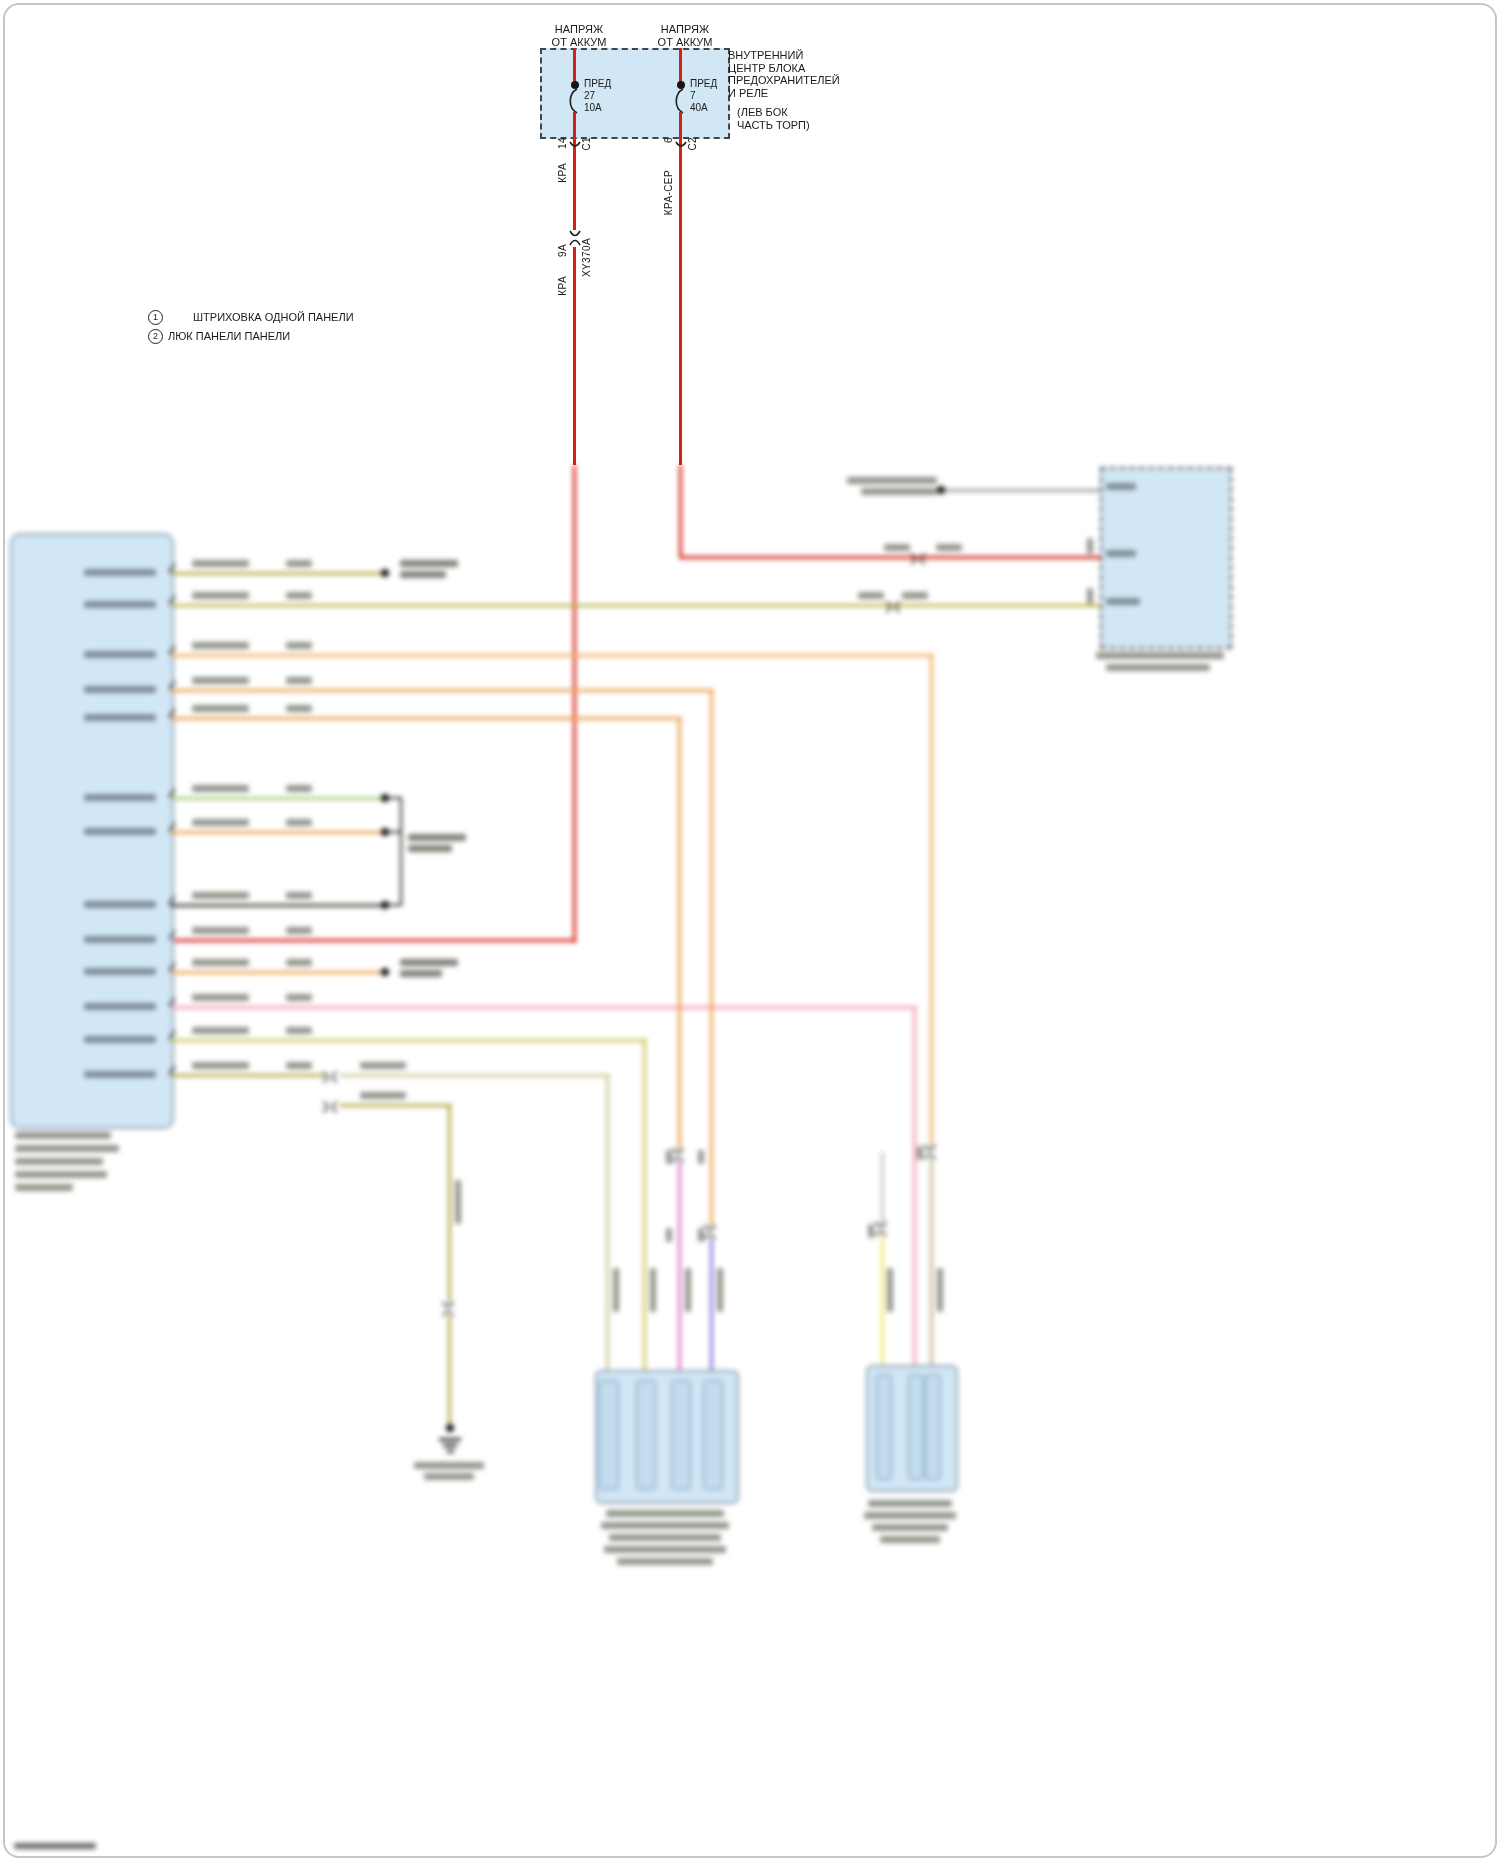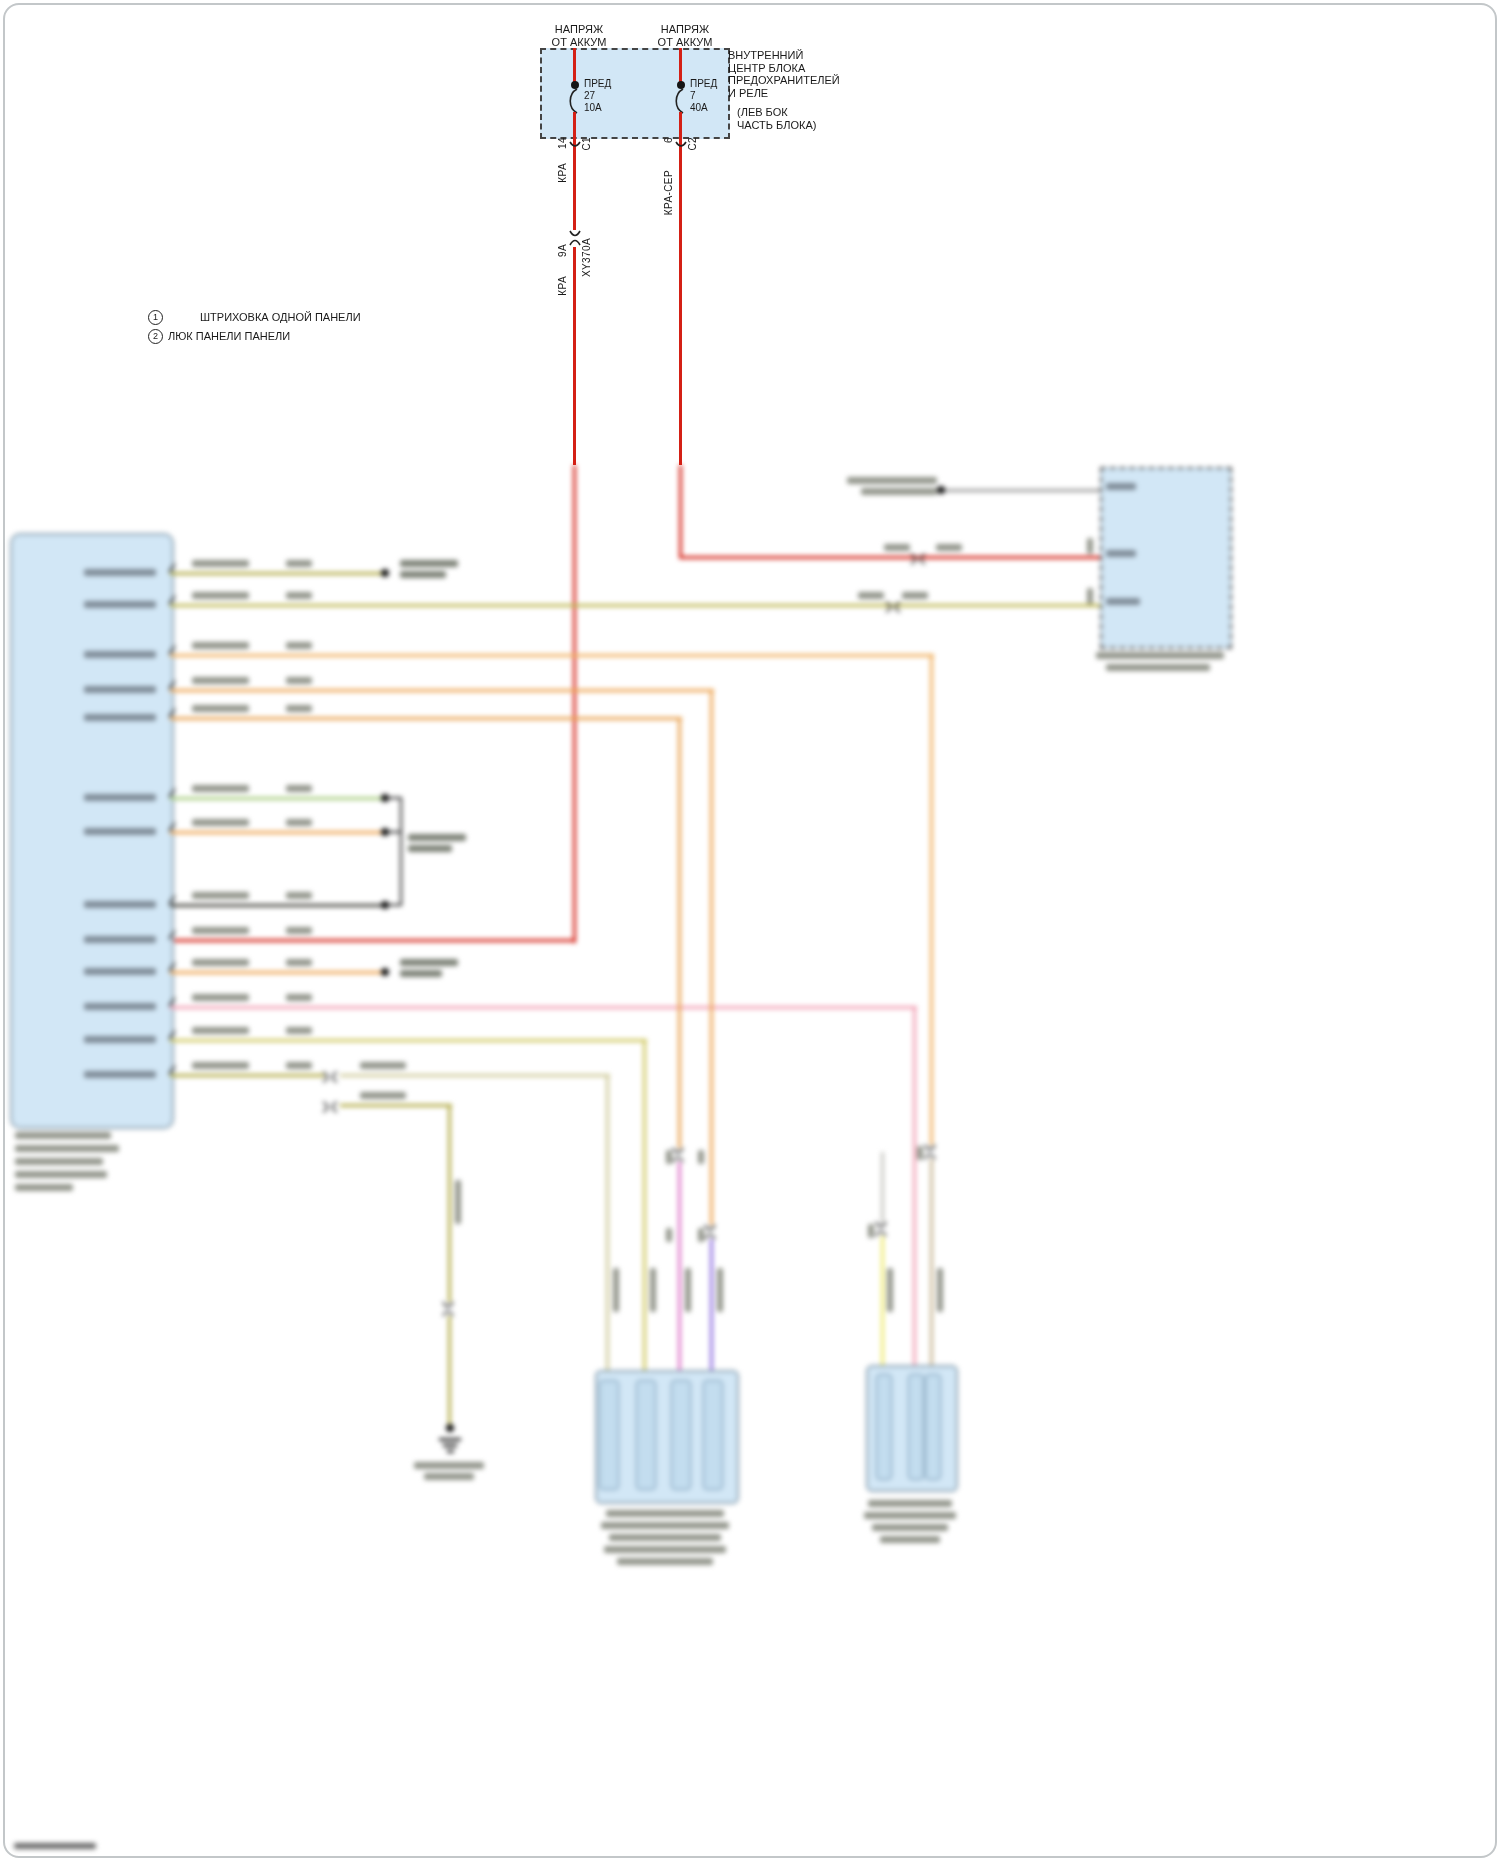--- a/index.html
+++ b/index.html
@@ -35,21 +35,21 @@
 ОТ АККУМ</div>
   <div class="t" style="left:649px;top:23px;width:72px;text-align:center;">НАПРЯЖ
 ОТ АККУМ</div>
 
   <div class="box" style="left:540px;top:48px;width:186px;height:87px;border:2px dashed #444;"></div>
   <div class="t" style="left:728px;top:49px;width:130px;">ВНУТРЕННИЙ
 ЦЕНТР БЛОКА
 ПРЕДОХРАНИТЕЛЕЙ
 И РЕЛЕ</div>
   <div class="t" style="left:737px;top:106px;width:120px;">(ЛЕВ БОК
-ЧАСТЬ БЛОКА)</div>
+ЧАСТЬ ТОРП)</div>
 
   <div class="w" style="left:573px;top:48px;width:3px;height:36px;background:#d42015;"></div>
   <div class="dot" style="left:571px;top:81px;"></div>
   <svg class="cxn" style="left:566px;top:88px;" width="14" height="26">
       <path d="M11 1 C2 6 2 20 11 25"></path>
     </svg>
   <div class="w" style="left:573px;top:112px;width:3px;height:23px;background:#d42015;"></div>
   <div class="t10" style="left:584px;top:78px;">ПРЕД</div>
   <div class="t10" style="left:584px;top:90px;">27</div>
   <div class="t10" style="left:584px;top:102px;">10А</div>
@@ -83,21 +83,21 @@
   <div class="vt" style="left:581px;top:137px;">C1</div>
   <div class="vt" style="left:557px;top:163px;">КРА</div>
   <div class="vt" style="left:557px;top:244px;">9А</div>
   <div class="vt" style="left:581px;top:238px;">XY370A</div>
   <div class="vt" style="left:557px;top:276px;">КРА</div>
   <div class="vt" style="left:663px;top:137px;">6</div>
   <div class="vt" style="left:687px;top:137px;">C2</div>
   <div class="vt" style="left:663px;top:170px;">КРА-СЕР</div>
 
   <div class="circ" style="left:148px;top:310px;">1</div>
-  <div class="t" style="left:176px;top:311px;padding-left:24px;">ШТРИХОВКА ОДНОЙ ПАНЕЛИ</div>
+  <div class="t" style="left:169px;top:311px;padding-left:24px;">ШТРИХОВКА ОДНОЙ ПАНЕЛИ</div>
   <div class="circ" style="left:148px;top:329px;">2</div>
   <div class="t" style="left:168px;top:330px;">ЛЮК ПАНЕЛИ ПАНЕЛИ</div>
 
   <div class="blur">
 
     <div class="w" style="left:573px;top:465px;width:3px;height:478px;background:#d42015;"></div>
     <div class="w" style="left:170px;top:939px;width:406px;height:3px;background:#d42015;"></div>
     <div class="w" style="left:679px;top:465px;width:3px;height:94px;background:#d42015;"></div>
     <div class="w" style="left:679px;top:556px;width:424px;height:3px;background:#d42015;"></div>
 

